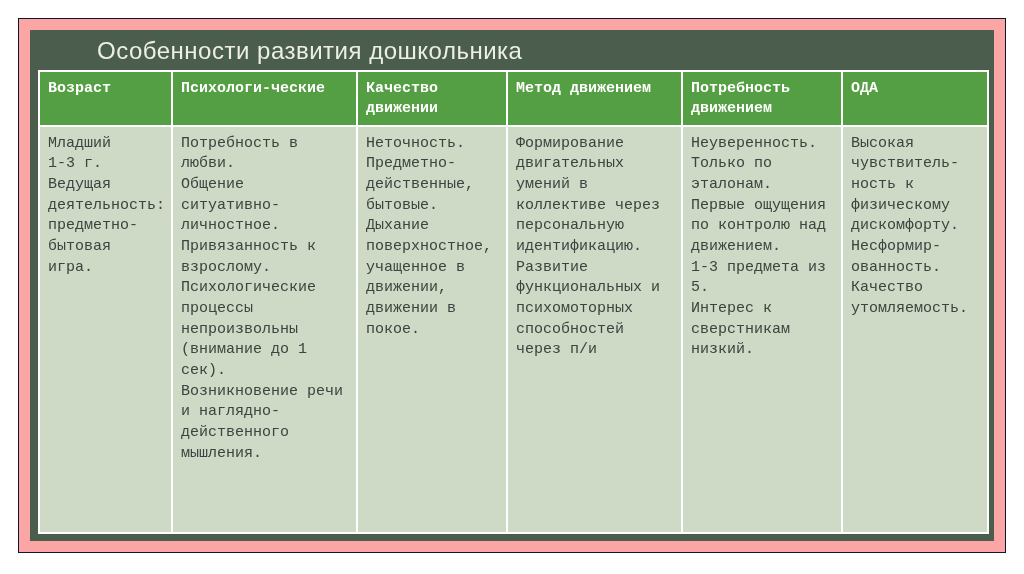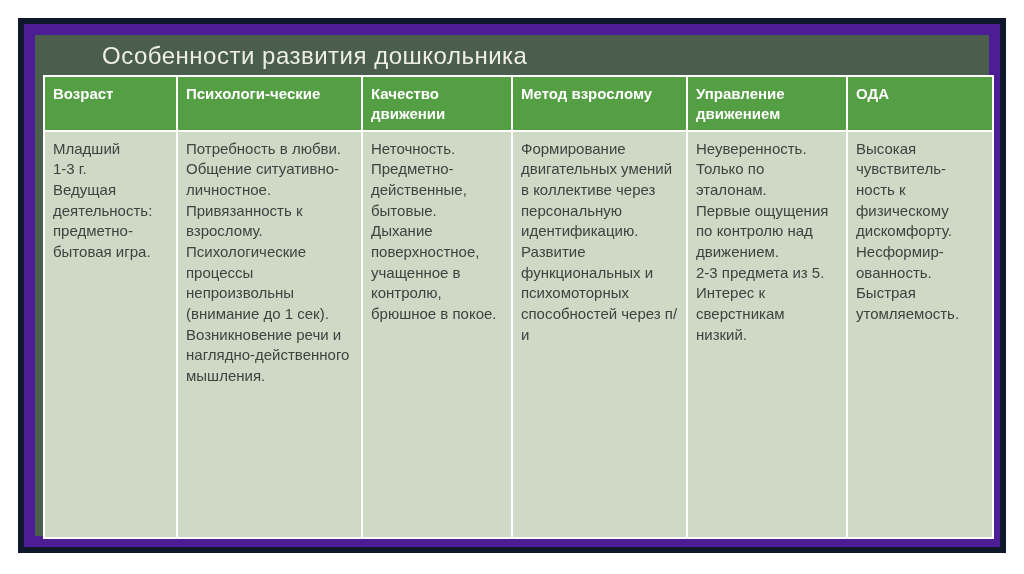--- a/index.html
+++ b/index.html
@@ -15,22 +15,22 @@
     background: #ffffff;
     overflow: hidden;
   }
   .slide-frame {
     position: absolute;
     left: 18px;
     top: 18px;
     width: 988px;
     height: 535px;
     box-sizing: border-box;
-    border: 6px solid #0f172a;
-    background: #4c1d95;
+    border: 1px solid #0f172a;
+    background: #fca5a5;
   }
   .slide-bg {
     position: absolute;
     top: 11px;
     left: 11px;
     right: 11px;
     bottom: 11px;
     background: #4b5e4d;
   }
   .slide-title {
@@ -39,20 +39,21 @@
     font-size: 24px;
     letter-spacing: 0.5px;
     color: #edefe6;
     white-space: nowrap;
   }
   table.dev-table {
     table-layout: fixed;
     border-collapse: collapse;
     margin-left: 8px;
     width: 949px;
+    font-family: Liberation Mono, monospace;
   }
   table.dev-table th,
   table.dev-table td {
     border: 2px solid #ffffff;
     vertical-align: top;
     text-align: left;
     box-sizing: border-box;
   }
   table.dev-table th {
     background: #549e43;
@@ -88,46 +89,46 @@
           <col style="width:150px">
           <col style="width:175px">
           <col style="width:160px">
           <col style="width:146px">
         </colgroup>
         <thead>
           <tr>
             <th>Возраст</th>
             <th>Психологи-ческие</th>
             <th>Качество движении</th>
-            <th>Метод взрослому</th>
-            <th>Управление движением</th>
+            <th>Метод движением</th>
+            <th>Потребность движением</th>
             <th>ОДА</th>
           </tr>
         </thead>
         <tbody>
           <tr>
             <td>Младший
 1-3 г.
 Ведущая деятельность: предметно-бытовая игра.</td>
             <td>Потребность в любви.
 Общение ситуативно-личностное.
 Привязанность к взрослому.
 Психологические процессы непроизвольны (внимание до 1 сек).
 Возникновение речи и наглядно-действенного мышления.</td>
             <td>Неточность.
 Предметно-действенные, бытовые.
-Дыхание поверхностное, учащенное в контролю, брюшное в покое.</td>
+Дыхание поверхностное, учащенное в движении, движении в покое.</td>
             <td>Формирование двигательных умений в коллективе через персональную идентификацию.
 Развитие функциональных и психомоторных способностей через п/и</td>
             <td>Неуверенность.
 Только по эталонам.
 Первые ощущения по контролю над движением.
-2-3 предмета из 5.
+1-3 предмета из 5.
 Интерес к сверстникам низкий.</td>
             <td>Высокая чувствитель-ность к физическому дискомфорту.
 Несформир-ованность.
-Быстрая утомляемость.</td>
+Качество утомляемость.</td>
           </tr>
         </tbody>
       </table>
     </div>
   </div>
 </div>
 
 </body></html>

